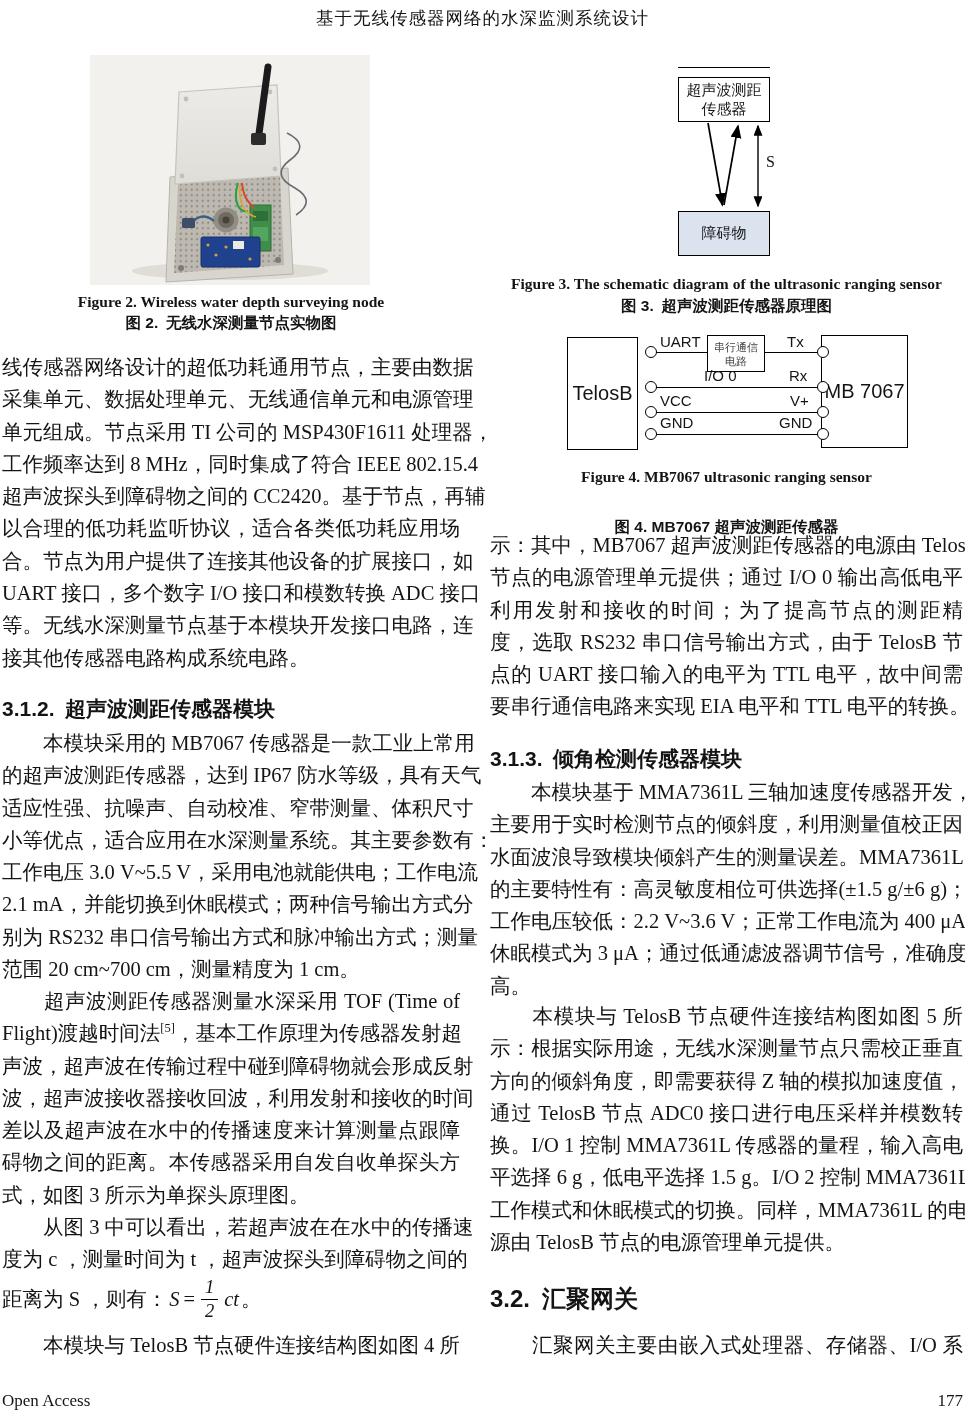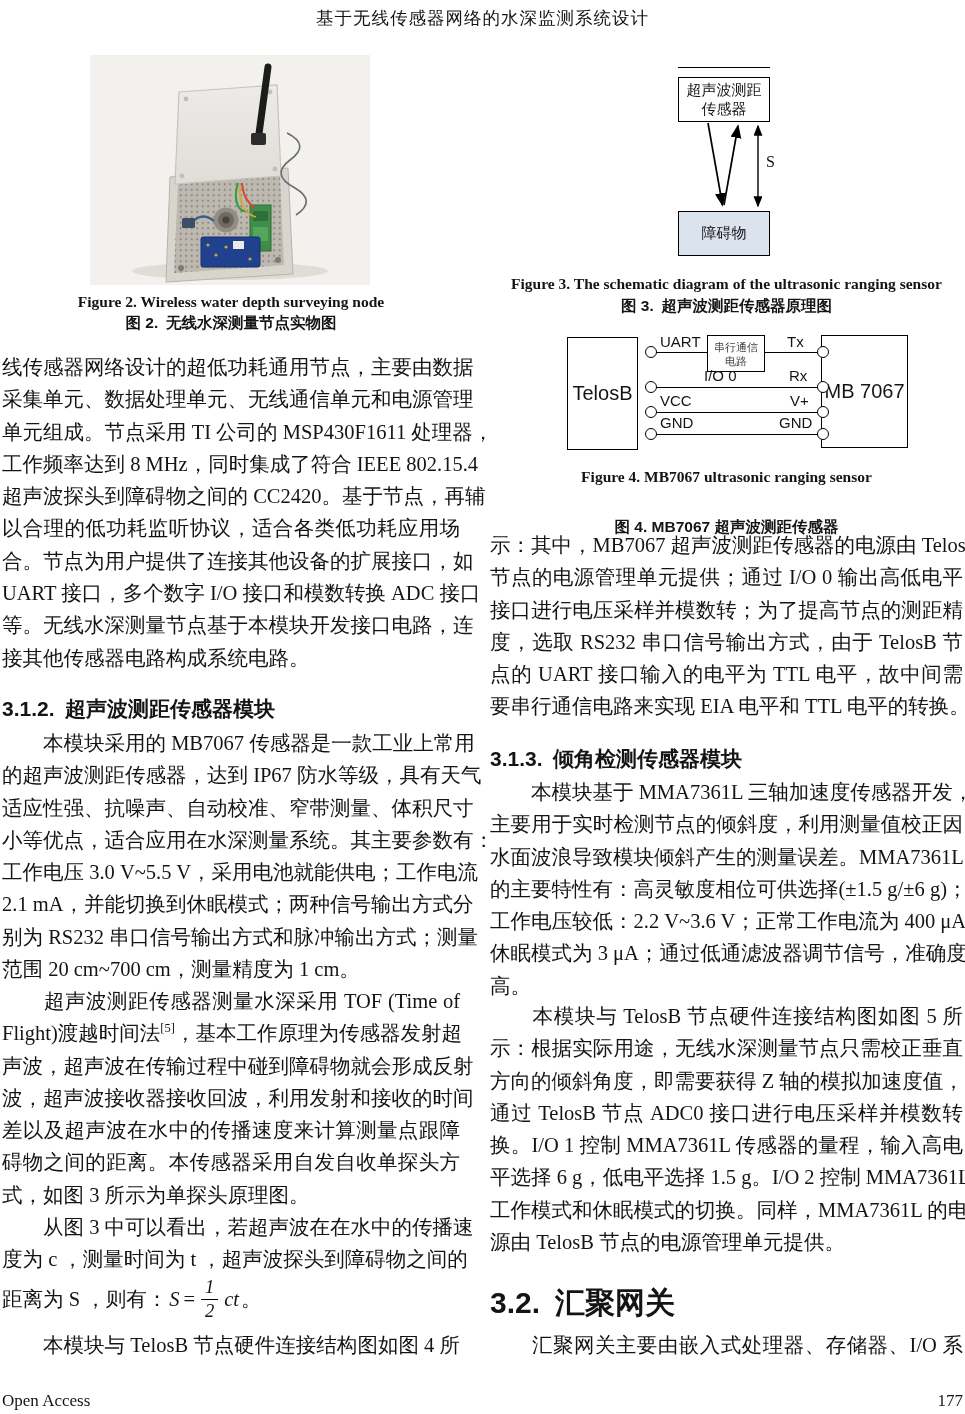--- a/index.html
+++ b/index.html
@@ -235,21 +235,21 @@
   <span>。</span>
 </div>
 
 <div class="tblock col-l" style="top:1329px;">
     <div class="tline">　　本模块与 TelosB 节点硬件连接结构图如图 4 所</div>
   </div>
 
 <div class="tblock col-r" style="top:529px;">
     <div class="tline">示：其中，MB7067 超声波测距传感器的电源由 TelosB</div>
     <div class="tline">节点的电源管理单元提供；通过 I/O 0 输出高低电平</div>
-    <div class="tline">接口进行电压采样并模数转；为了提高节点的测距精</div>
+    <div class="tline">利用发射和接收的时间；为了提高节点的测距精</div>
     <div class="tline">度，选取 RS232 串口信号输出方式，由于 TelosB 节</div>
     <div class="tline">点的 UART 接口输入的电平为 TTL 电平，故中间需</div>
     <div class="tline end">要串行通信电路来实现 EIA 电平和 TTL 电平的转换。</div>
   </div>
 
 <div class="sec-heading col-r" style="top:745px;">3.1.3. 倾角检测传感器模块</div>
 
 <div class="tblock col-r" style="top:776px;">
     <div class="tline">　　本模块基于 MMA7361L 三轴加速度传感器开发，</div>
     <div class="tline">主要用于实时检测节点的倾斜度，利用测量值校正因</div>
@@ -264,21 +264,21 @@
     <div class="tline">　　本模块与 TelosB 节点硬件连接结构图如图 5 所</div>
     <div class="tline">示：根据实际用途，无线水深测量节点只需校正垂直</div>
     <div class="tline">方向的倾斜角度，即需要获得 Z 轴的模拟加速度值，</div>
     <div class="tline">通过 TelosB 节点 ADC0 接口进行电压采样并模数转</div>
     <div class="tline">换。I/O 1 控制 MMA7361L 传感器的量程，输入高电</div>
     <div class="tline">平选择 6 g，低电平选择 1.5 g。I/O 2 控制 MMA7361L</div>
     <div class="tline">工作模式和休眠模式的切换。同样，MMA7361L 的电</div>
     <div class="tline end">源由 TelosB 节点的电源管理单元提供。</div>
   </div>
 
-<div class="sec-heading col-r" style="top:1283px; font-size:30px;">3.2. 汇聚网关</div>
+<div class="sec-heading col-r" style="top:1283px; font-size:24px;">3.2. 汇聚网关</div>
 
 <div class="tblock col-r" style="top:1329px;">
     <div class="tline">　　汇聚网关主要由嵌入式处理器、存储器、I/O 系</div>
   </div>
 
 <div class="abs footer">
   <span>Open Access</span>
   <span>177</span>
 </div>
 

